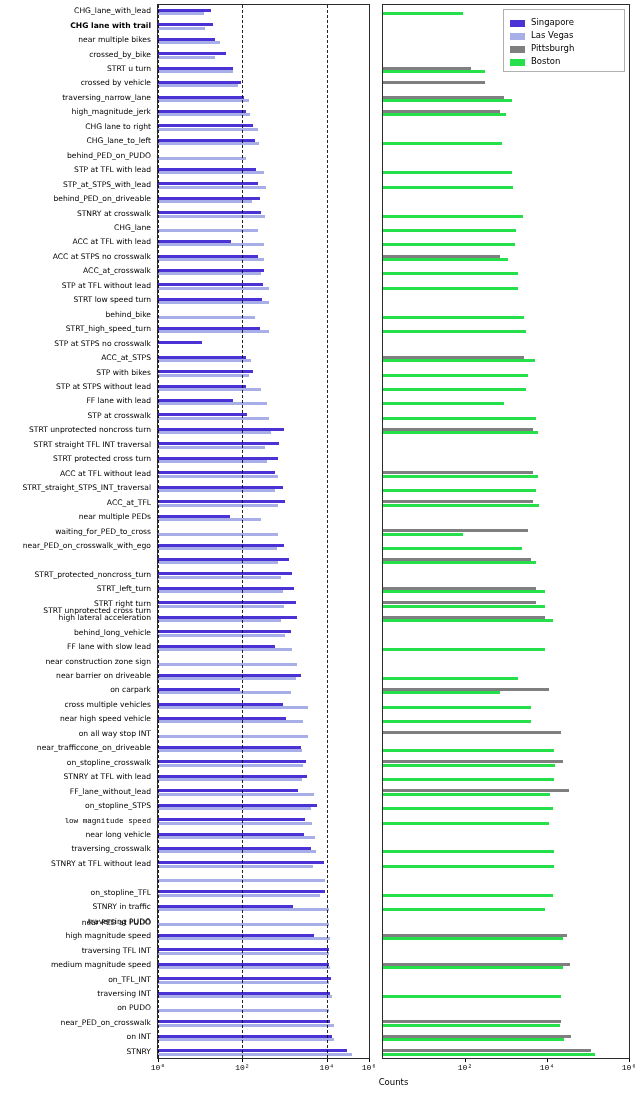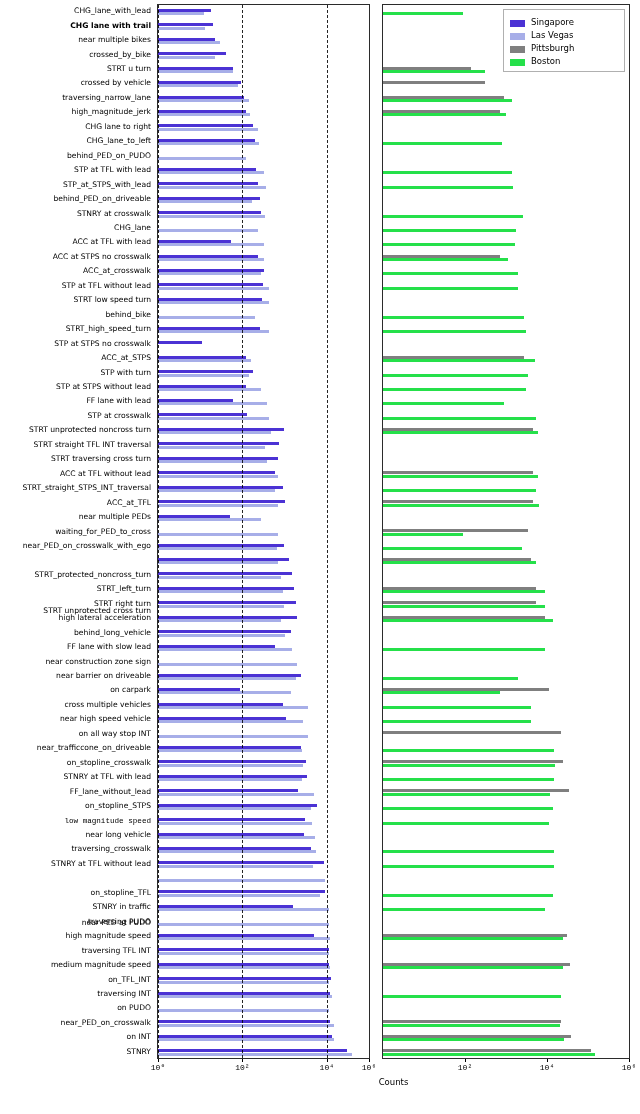--- a/index.html
+++ b/index.html
@@ -76,27 +76,27 @@
       <div class="ylab" style="top: 224.007px;">CHG_lane</div>
       <div class="ylab" style="top: 238.459px;">ACC at TFL with lead</div>
       <div class="ylab" style="top: 252.911px;">ACC at STPS no crosswalk</div>
       <div class="ylab" style="top: 267.363px;">ACC_at_crosswalk</div>
       <div class="ylab" style="top: 281.815px;">STP at TFL without lead</div>
       <div class="ylab" style="top: 296.267px;">STRT low speed turn</div>
       <div class="ylab" style="top: 310.719px;">behind_bike</div>
       <div class="ylab" style="top: 325.171px;">STRT_high_speed_turn</div>
       <div class="ylab" style="top: 339.623px;">STP at STPS no crosswalk</div>
       <div class="ylab" style="top: 354.075px;">ACC_at_STPS</div>
-      <div class="ylab" style="top: 368.527px;">STP with turn</div>
+      <div class="ylab" style="top: 368.527px;">STP with bikes</div>
       <div class="ylab" style="top: 382.979px;">STP at STPS without lead</div>
       <div class="ylab" style="top: 397.432px;">FF lane with lead</div>
       <div class="ylab" style="top: 411.884px;">STP at crosswalk</div>
       <div class="ylab" style="top: 426.336px;">STRT unprotected noncross turn</div>
       <div class="ylab" style="top: 440.788px;">STRT straight TFL INT traversal</div>
-      <div class="ylab" style="top: 455.24px;">STRT traversing cross turn</div>
+      <div class="ylab" style="top: 455.24px;">STRT protected cross turn</div>
       <div class="ylab" style="top: 469.692px;">ACC at TFL without lead</div>
       <div class="ylab" style="top: 484.144px;">STRT_straight_STPS_INT_traversal</div>
       <div class="ylab" style="top: 498.596px;">ACC_at_TFL</div>
       <div class="ylab" style="top: 513.048px;">near multiple PEDs</div>
       <div class="ylab" style="top: 527.5px;">waiting_for_PED_to_cross</div>
       <div class="ylab" style="top: 541.952px;">near_PED_on_crosswalk_with_ego</div>
       <div class="ylab" style="top: 587px; margin-top: 20px;">STRT unprotected cross turn</div>
       <div class="ylab" style="top: 570.856px;">STRT_protected_noncross_turn</div>
       <div class="ylab" style="top: 585.308px;">STRT_left_turn</div>
       <div class="ylab" style="top: 599.76px;">STRT right turn</div>

